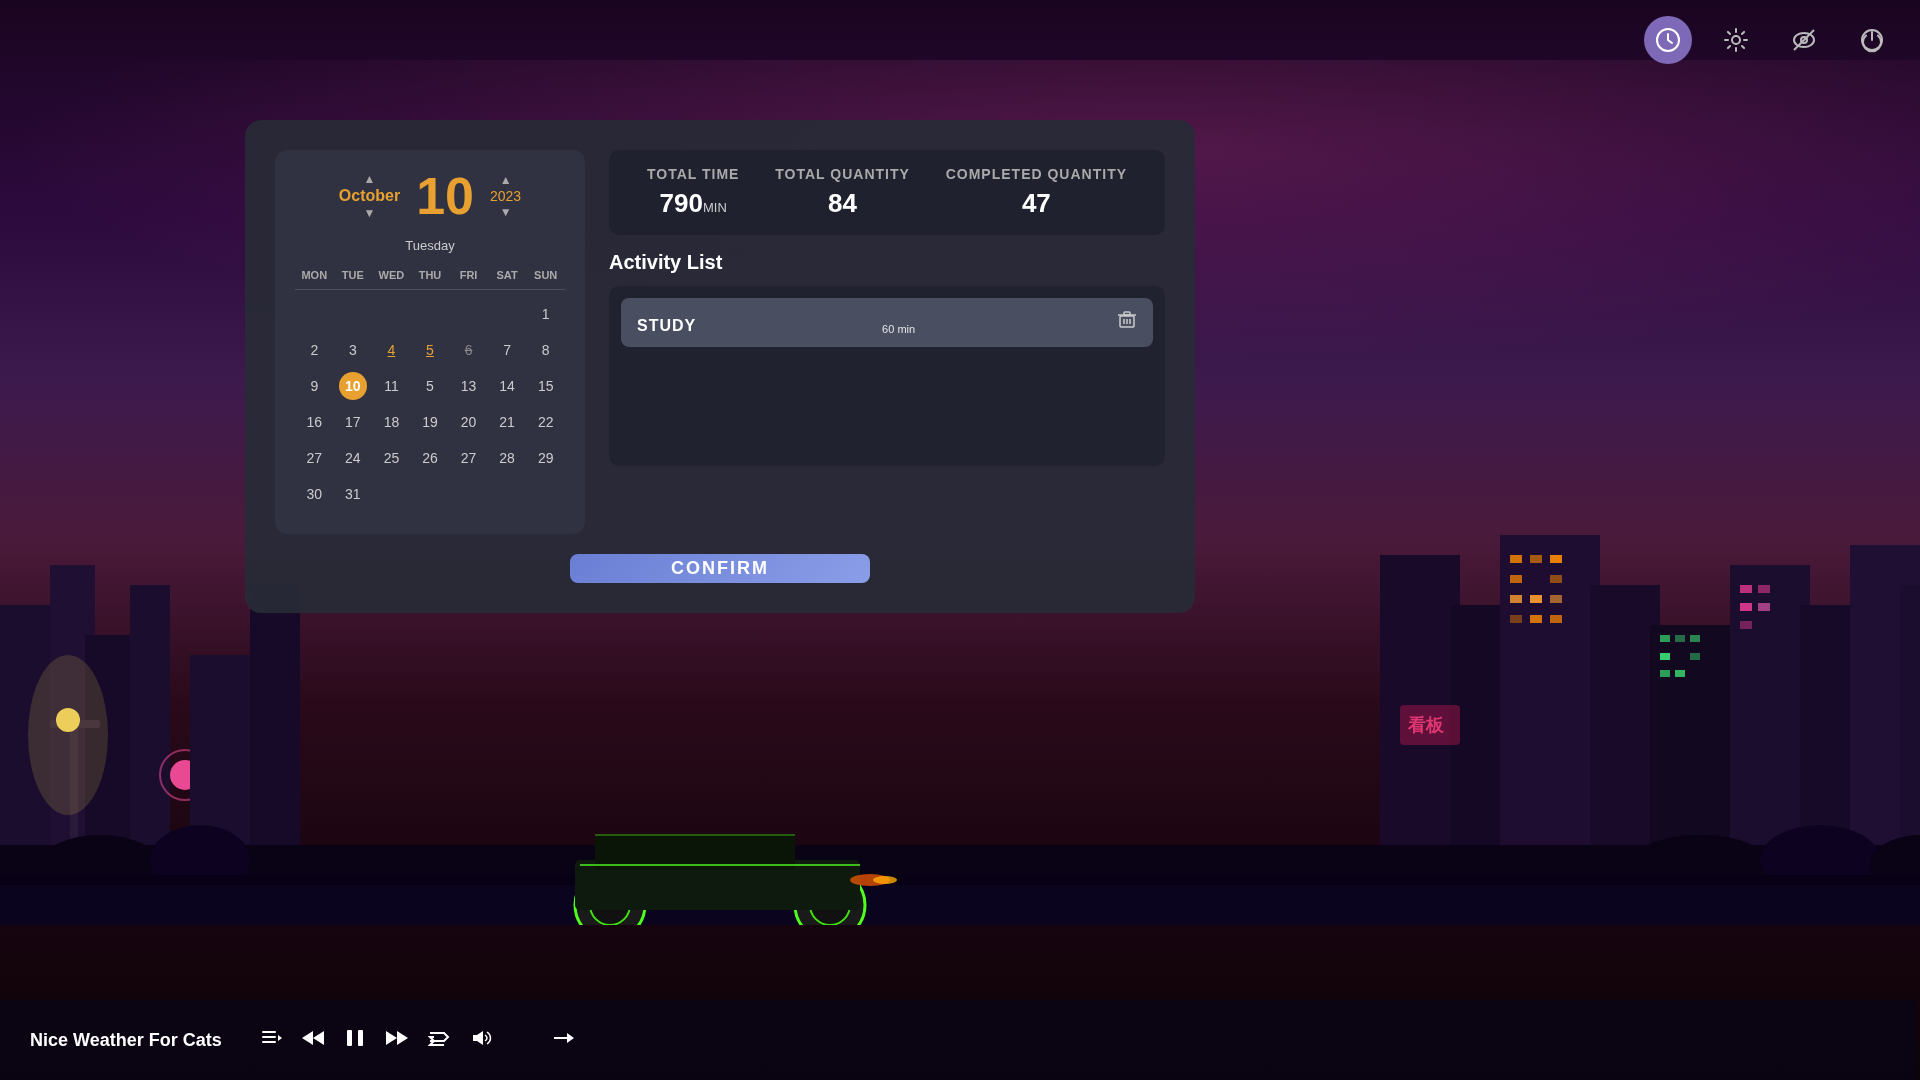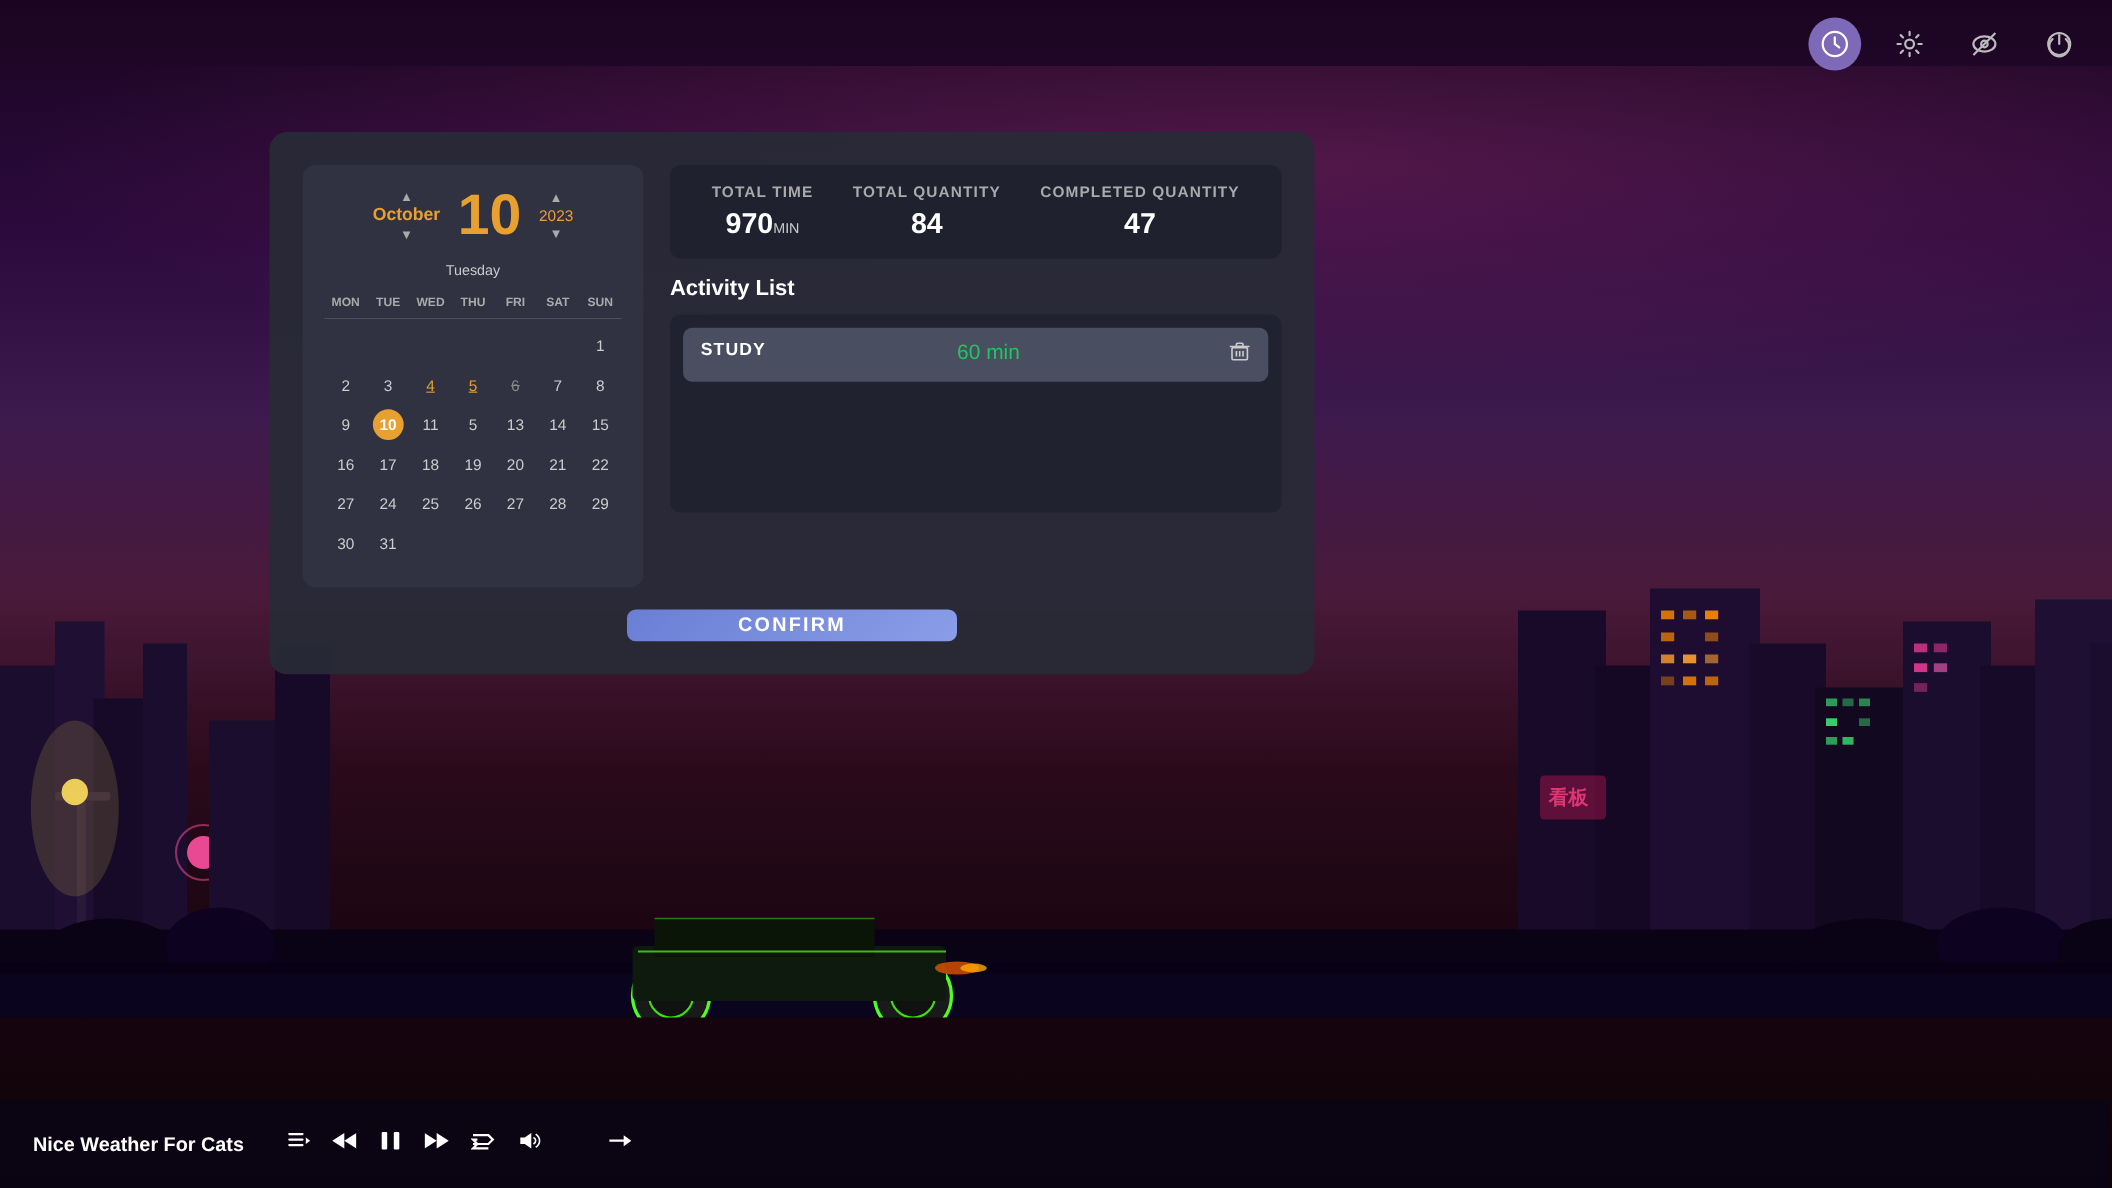--- a/index.html
+++ b/index.html
@@ -261,35 +261,35 @@
       border-radius: 10px;
       padding: 12px;
       min-height: 180px;
     }
 
     .activity-item {
       background: rgba(100, 108, 130, 0.6);
       border-radius: 8px;
       padding: 12px 16px;
       display: flex;
-      align-items: flex-start;
+      align-items: flex-end;
       justify-content: space-between;
       margin-bottom: 8px;
     }
 
     .activity-name {
       color: white;
       font-size: 16px;
       font-weight: 600;
       letter-spacing: 1px;
     }
 
     .activity-duration {
-      color: #22c55e;
-      font-size: 19px;
+      color: #e5e5e5;
+      font-size: 11px;
       margin-right: 16px;
     }
 
     .delete-btn {
       background: none;
       border: none;
       color: #ccc;
       cursor: pointer;
       font-size: 18px;
     }
@@ -579,21 +579,21 @@
         </div>
       </div>
     </div>
 
     <div class="right-section">
 
       <div class="stats-bar">
         <div class="stat-item">
           <div class="stat-label">TOTAL TIME</div>
           <div class="stat-value">
-            <span>970</span><span class="stat-unit">MIN</span>
+            <span>790</span><span class="stat-unit">MIN</span>
           </div>
         </div>
         <div class="stat-item">
           <div class="stat-label">TOTAL QUANTITY</div>
           <div class="stat-value">84</div>
         </div>
         <div class="stat-item">
           <div class="stat-label">COMPLETED QUANTITY</div>
           <div class="stat-value">47</div>
         </div>

